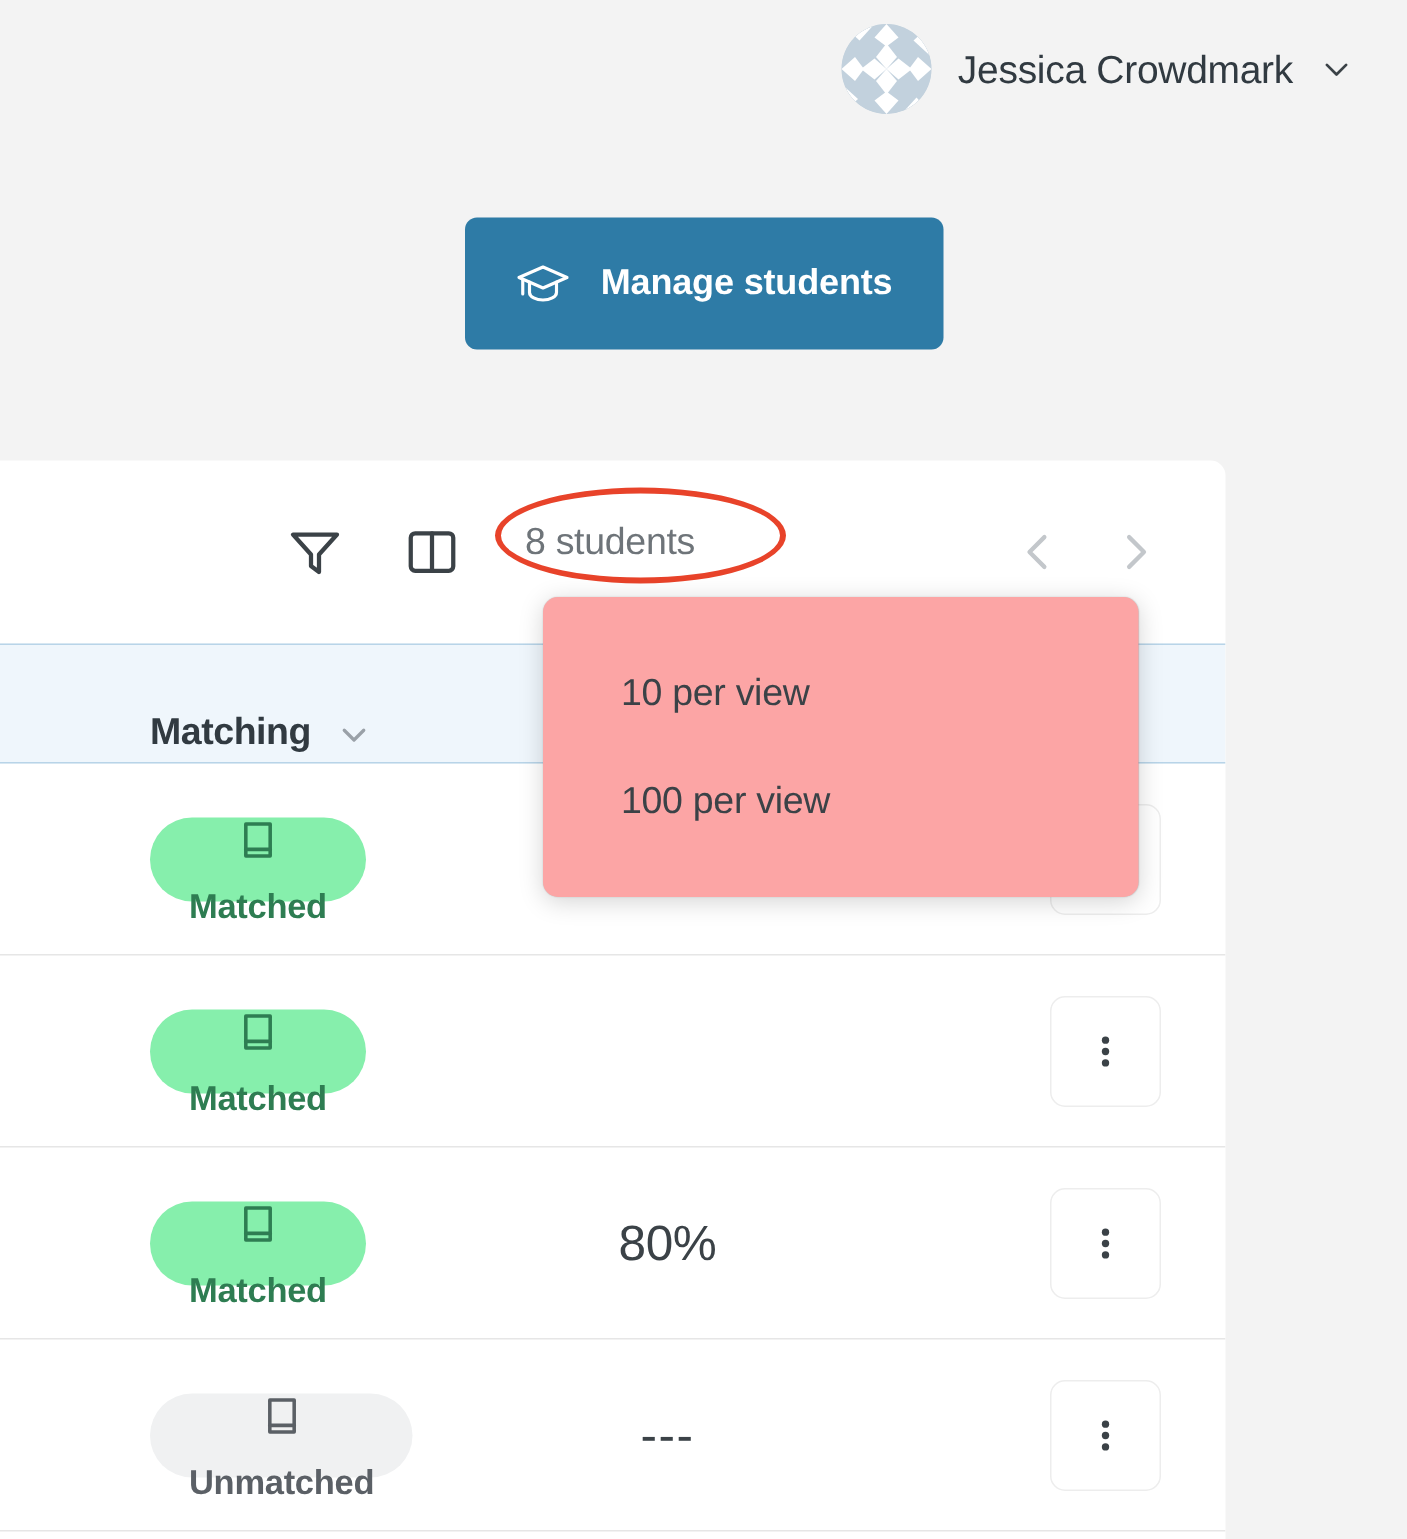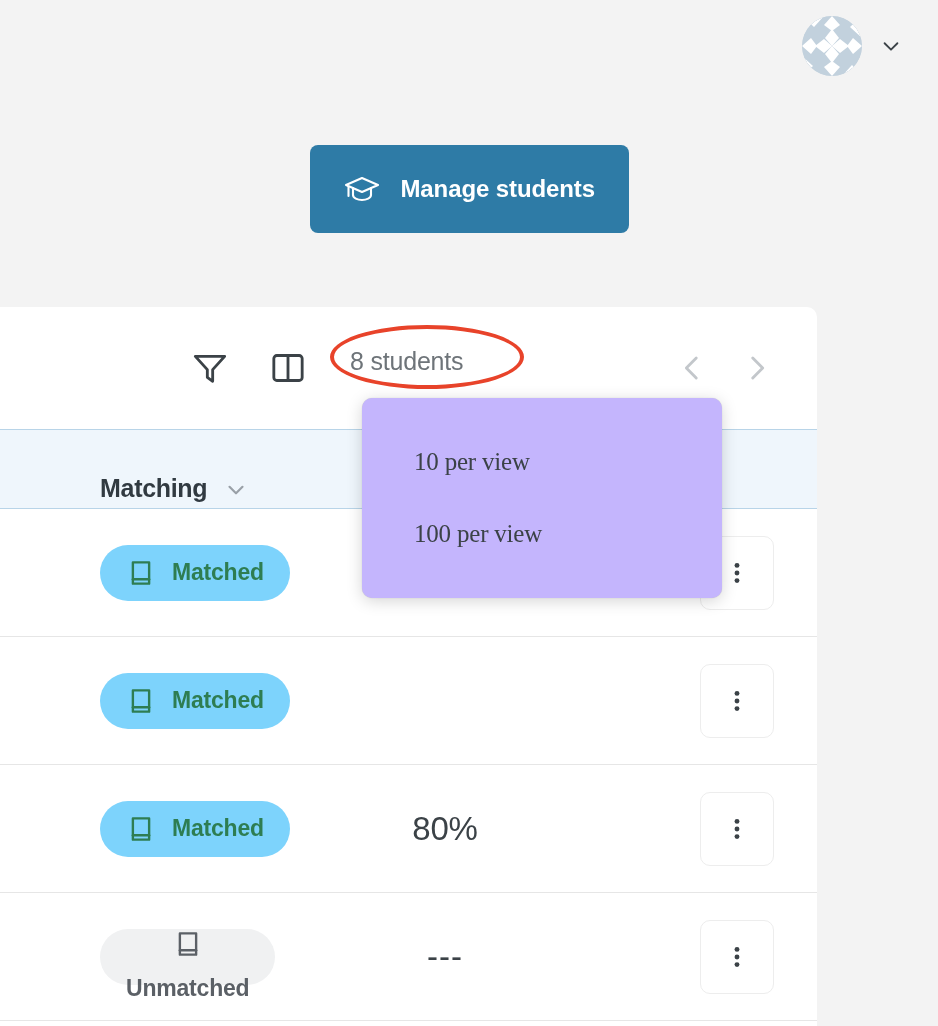--- a/index.html
+++ b/index.html
@@ -197,22 +197,23 @@
     gap: 16px;
     height: 56px;
     padding: 0 26px;
     border-radius: 28px;
     font-size: 23px;
     font-weight: bold;
     letter-spacing: -0.2px;
     box-sizing: border-box;
   }
   .badge.matched {
-    background: #7dd3fc;
+    background: #86efac;
     color: #2e7d52;
+    flex-direction: column;
   }
   .badge.unmatched {
     background: #f0f1f2;
     color: #5b6066;
     flex-direction: column;
   }
   .badge svg { display: block; flex: none; }
 
   .cell-score {
     width: 170px;
@@ -243,28 +244,27 @@
     cursor: pointer;
     padding: 0;
   }
   .kebab-btn svg { display: block; }
 
   
   .dropdown {
     position: absolute;
     left: 362px;
     top: 398px;
-    width: 360px;
-    background: #c4b5fd;
+    width: 397px;
+    background: #fca5a5;
     border-radius: 10px;
     box-shadow: 0 3px 16px rgba(0,0,0,0.17), 0 0 1px rgba(0,0,0,0.2);
     padding: 28px 0;
     z-index: 20;
     box-sizing: border-box;
-    font-family: Liberation Serif, serif;
   }
   .dd-item {
     height: 72px;
     display: flex;
     align-items: center;
     padding-left: 52px;
     font-size: 25px;
     color: #3b4247;
     letter-spacing: -0.2px;
     cursor: pointer;
@@ -293,20 +293,21 @@
           <path d="M60 0 L60 22 L48 11 Z"></path>
           <path d="M0 60 L0 40 L11 50 Z"></path>
           <path d="M60 60 L40 60 L50 49 Z"></path>
           <path d="M30 0 L38 9 L30 15 L22 9 Z"></path>
           <path d="M30 60 L22 51 L30 45 L38 51 Z"></path>
           <path d="M0 30 L9 22 L15 30 L9 38 Z"></path>
           <path d="M60 30 L51 38 L45 30 L51 22 Z"></path>
         </g>
       </g>
     </svg>
+    <span class="user-name">Jessica Crowdmark</span>
     <svg class="caret" viewBox="0 0 24 24" fill="none" stroke="#3b4247" stroke-width="2" stroke-linecap="round" stroke-linejoin="round">
       <polyline points="5,9 12,16 19,9"></polyline>
     </svg>
   </div>
 </div>
 
 <div class="action-row">
   <button class="btn-primary">
     <svg width="36" height="28" viewBox="0 0 36 28" fill="none" stroke="#ffffff" stroke-width="2.1" stroke-linecap="round" stroke-linejoin="round">
       <path d="M18 3 L34 10 L18 17 L2 10 Z"></path>

